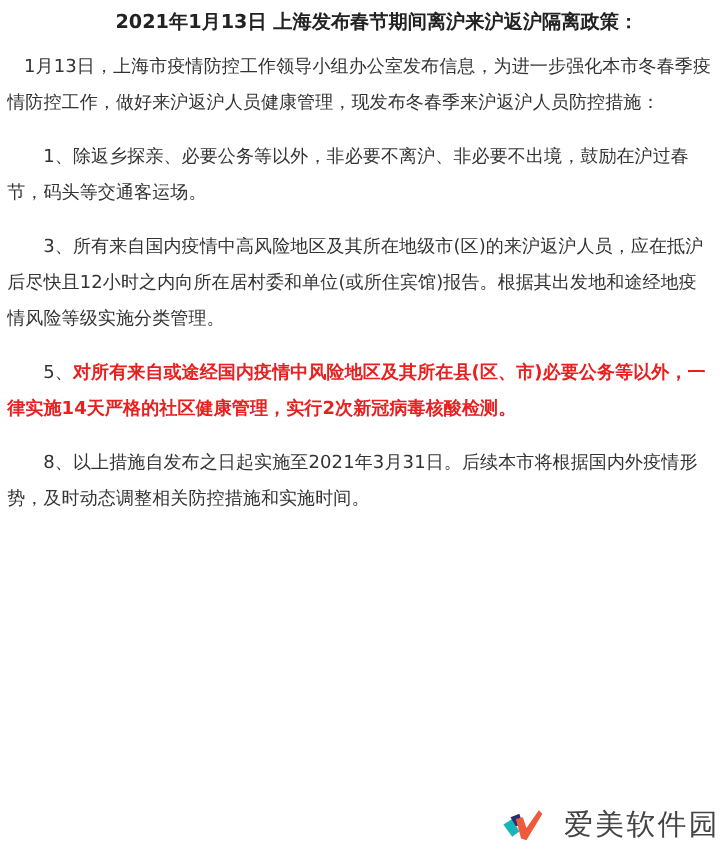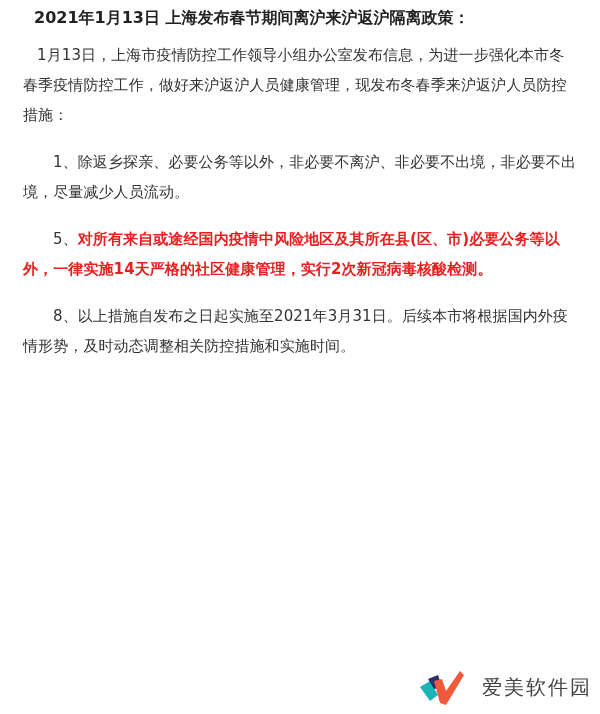--- a/index.html
+++ b/index.html
@@ -22,25 +22,26 @@
       width: 588px;
     }
     .title {
       font-weight: bold;
       font-size: 16px;
       line-height: 20px;
       color: #222222;
       margin: 8px 0 0 0;
       padding-left: 28px;
       white-space: nowrap;
+      text-align: center;
     }
     .para {
       font-size: 15px;
       line-height: 30px;
-      margin: 17px;
+      margin: 0;
       text-indent: 30px;
       letter-spacing: 0.1px;
     }
     .intro {
       margin-top: 12px;
       text-indent: 14px;
     }
     .gap { margin-top: 15px; }
     .red {
       color: #e8201f;
@@ -55,40 +56,43 @@
       background: #ffffff;
       display: flex;
       align-items: center;
     }
     .wm-logo {
       width: 46px;
       height: 40px;
       margin-left: 6px;
     }
     .wm-text {
-      font-size: 20px;
+      font-size: 24px;
       color: #444444;
       margin-left: 18px;
       letter-spacing: 2px;
       white-space: nowrap;
     }
   </style>
 </head>
 <body>
 
 <div class="doc">
   <p class="title">2021年1月13日 上海发布春节期间离沪来沪返沪隔离政策：</p>
 
   <p class="para intro">1月13日，上海市疫情防控工作领导小组办公室发布信息，为进一步强化本市冬春季疫情防控工作，做好来沪返沪人员健康管理，现发布冬春季来沪返沪人员防控措施：</p>
 
   <p class="para gap">
-    <span>1、</span><span>除返乡探亲、必要公务等以外，非必要不离沪、非必要不出境，非必要不出境，尽量减少人员流动。</span>
+    <span>1、</span><span>除返乡探亲、必要公务等以外，非必要不离沪、非必要不出境，鼓励在沪过春节，码头等交通客运场。</span>
   </p>
 
 
+  <p class="para gap">
+    <span>3、</span><span>所有来自国内疫情中高风险地区及其所在地级市(区)的来沪返沪人员，应在抵沪后尽快且12小时之内向所在居村委和单位(或所住宾馆)报告。根据其出发地和途经地疫情风险等级实施分类管理。</span>
+  </p>
 
 
   <p class="para gap">
     <span>5、</span><span class="red">对所有来自或途经国内疫情中风险地区及其所在县(区、市)必要公务等以外，一律实施14天严格的社区健康管理，实行2次新冠病毒核酸检测。</span>
   </p>
 
 
 
   <p class="para gap">
     <span>8、</span><span>以上措施自发布之日起实施至2021年3月31日。后续本市将根据国内外疫情形势，及时动态调整相关防控措施和实施时间。</span>

